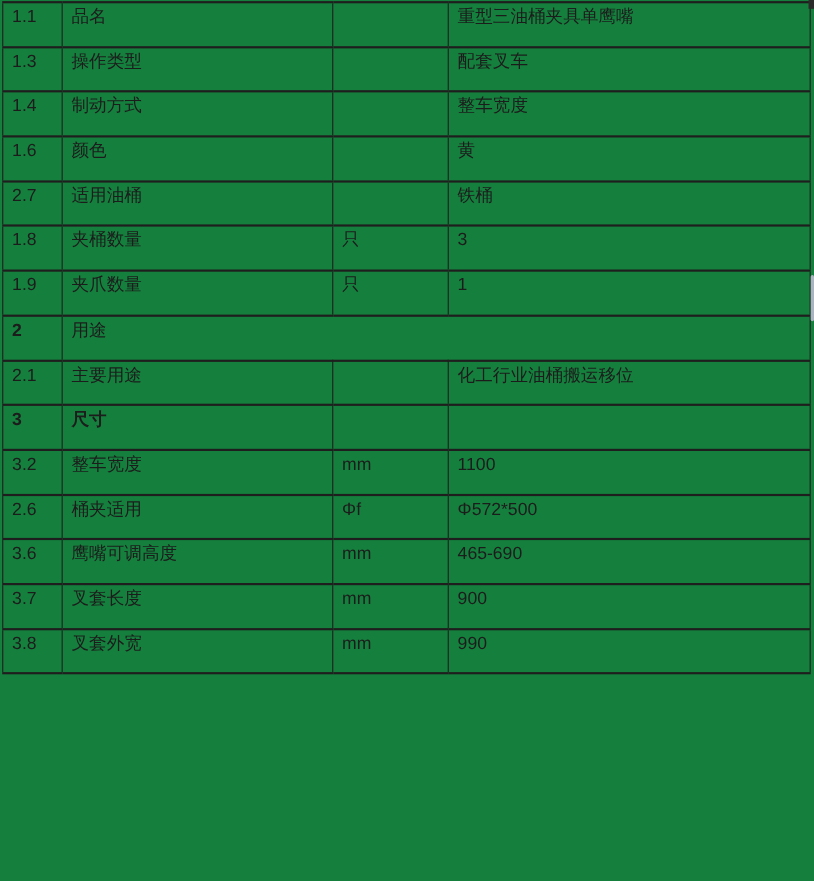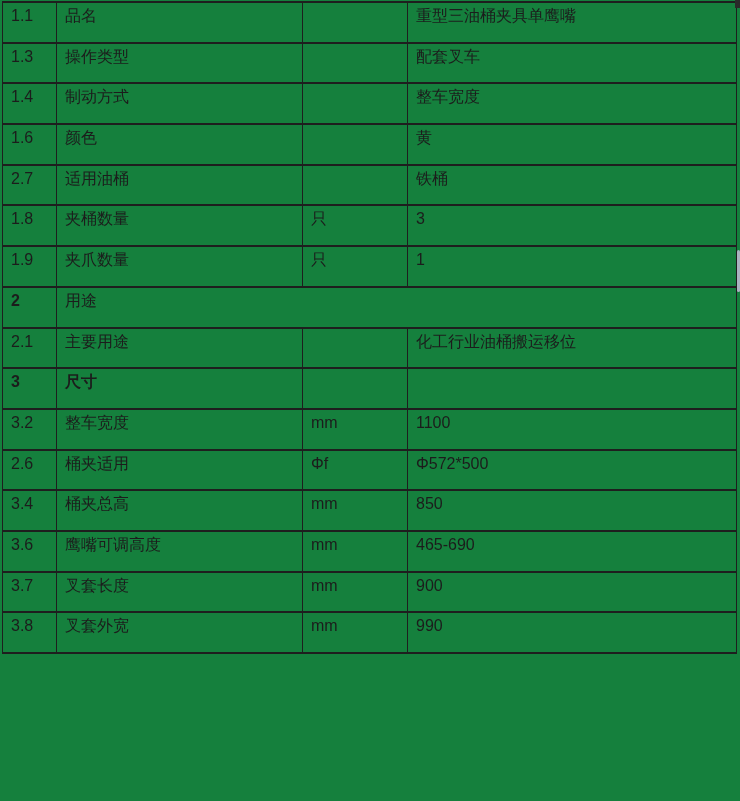--- a/index.html
+++ b/index.html
@@ -147,26 +147,20 @@
       <td class="c-unit">mm</td>
       <td class="c-value">1100</td>
     </tr>
         <tr>
       <td class="c-num">2.6</td>
       <td class="c-label">桶夹适用</td>
       <td class="c-unit"><span class="squiggle">Φf</span></td>
       <td class="c-value">Φ572*500</td>
     </tr>
         <tr>
-      <td class="c-num">3.4</td>
-      <td class="c-label">桶夹总高</td>
-      <td class="c-unit">mm</td>
-      <td class="c-value">850</td>
-    </tr>
-        <tr>
       <td class="c-num">3.6</td>
       <td class="c-label">鹰嘴可调高度</td>
       <td class="c-unit">mm</td>
       <td class="c-value">465-690</td>
     </tr>
         <tr>
       <td class="c-num">3.7</td>
       <td class="c-label">叉套长度</td>
       <td class="c-unit">mm</td>
       <td class="c-value">900</td>

